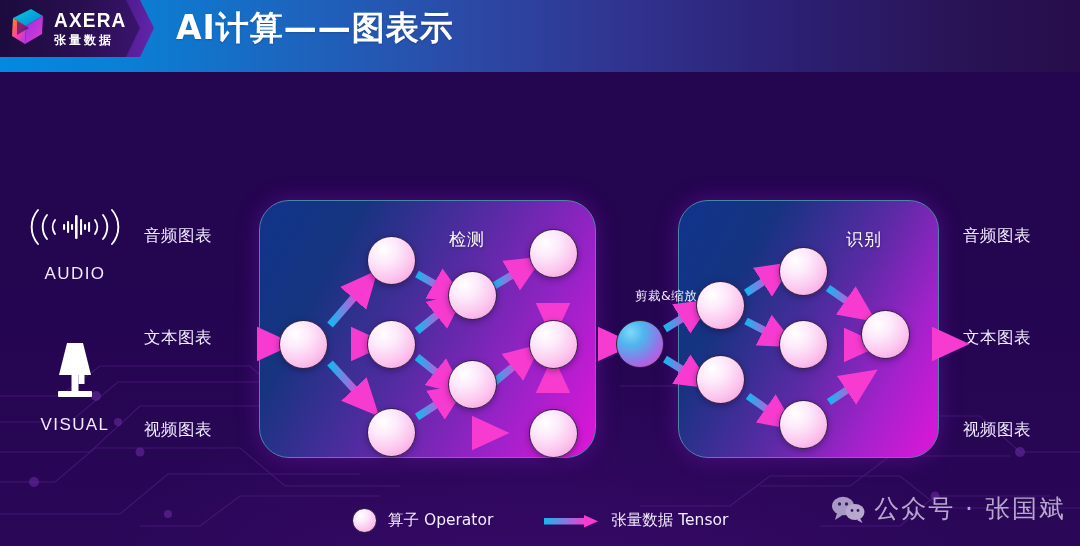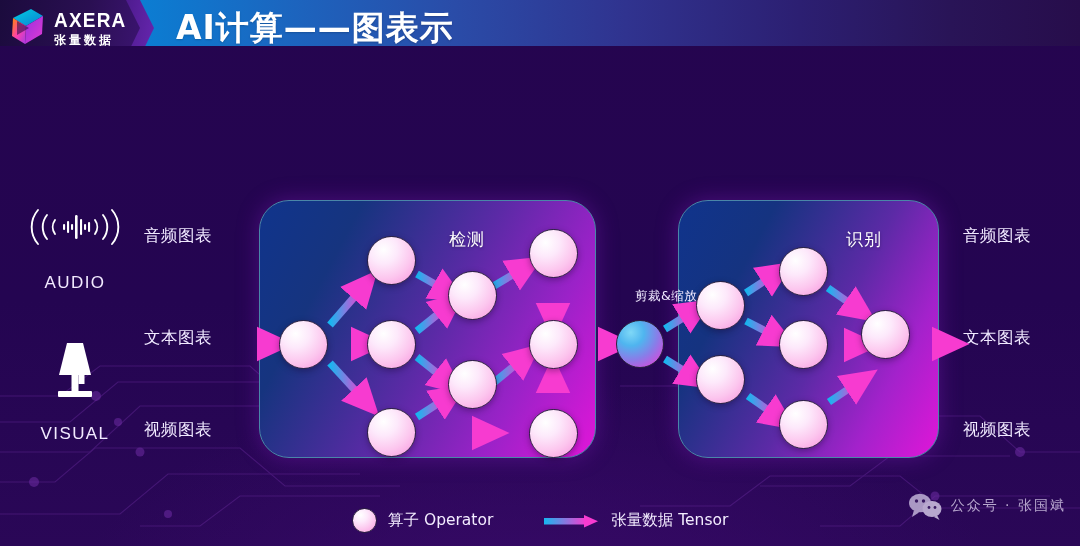--- a/index.html
+++ b/index.html
@@ -14,21 +14,21 @@
   .bg {
     position:absolute; inset:0;
     background:
       radial-gradient(ellipse 700px 400px at 50% 120%, #3a0a6b 0%, rgba(58,10,107,0) 70%),
       linear-gradient(180deg,#25054f 0%,#240551 55%,#2a0757 100%);
   }
   .circuit { position:absolute; left:0; bottom:0; width:100%; height:190px; opacity:.75; }
 
   
   .header {
-    position:absolute; left:0; top:0; width:1080px; height:46px;
+    position:absolute; left:0; top:0; width:1080px; height:72px;
     background:linear-gradient(90deg,#008ae0 0%,#0a7fd4 12%,#1d63bd 28%,#2a4ca8 42%,#30338f 58%,#2c1f72 74%,#291457 88%,#270d4b 100%);
     overflow:hidden;
   }
   .header-logo-plate {
     position:absolute; left:0; top:0; width:140px; height:57px;
     background:linear-gradient(100deg,#1b0b3d 0%,#2a0f52 60%,#3b1470 100%);
     clip-path:polygon(0 0, 126px 0, 140px 28px, 126px 57px, 0 57px);
     z-index:3;
   }
   .header-logo-edge {
@@ -54,21 +54,21 @@
     font-size:33px; font-weight:700; color:#ffffff;
     letter-spacing:1px; z-index:5;
     font-family:"DejaVu Sans",sans-serif;
     text-shadow:0 1px 2px rgba(0,0,0,.18);
   }
 
   
   .modality { position:absolute; text-align:center; color:#ffffff; }
   .modality .icon-box { display:flex; justify-content:center; align-items:center; }
   .modality .m-label {
-    font-size:17px; letter-spacing:1.4px; margin-top:24px;
+    font-size:17px; letter-spacing:1.4px; margin-top:15px;
     font-family:"Liberation Sans",sans-serif; color:#f2eaff;
   }
   #mod-audio { left:20px; top:205px; width:110px; }
   #mod-visual { left:20px; top:338px; width:110px; }
 
   
   .io-label {
     position:absolute; font-size:16.5px; color:#f0e9ff;
     font-family:"DejaVu Sans",sans-serif; letter-spacing:.5px;
     white-space:nowrap;
@@ -126,21 +126,21 @@
   }
   .legend-sep { width:45px; }
 
   
   .watermark {
     position:absolute; right:14px; top:492px;
     display:flex; align-items:center; gap:9px;
     color:#cfc2e2; opacity:.86;
   }
   .wm-text {
-    font-size:14px; letter-spacing:2px;
+    font-size:25px; letter-spacing:2px;
     font-family:"DejaVu Sans",sans-serif;
   }
 </style>
 </head>
 <body>
 
 <div class="bg"></div>
 
 <svg class="circuit" viewBox="0 0 1080 190" preserveAspectRatio="none">
   <g stroke="#6a2d9e" stroke-width="1.1" fill="none" opacity="0.55">

